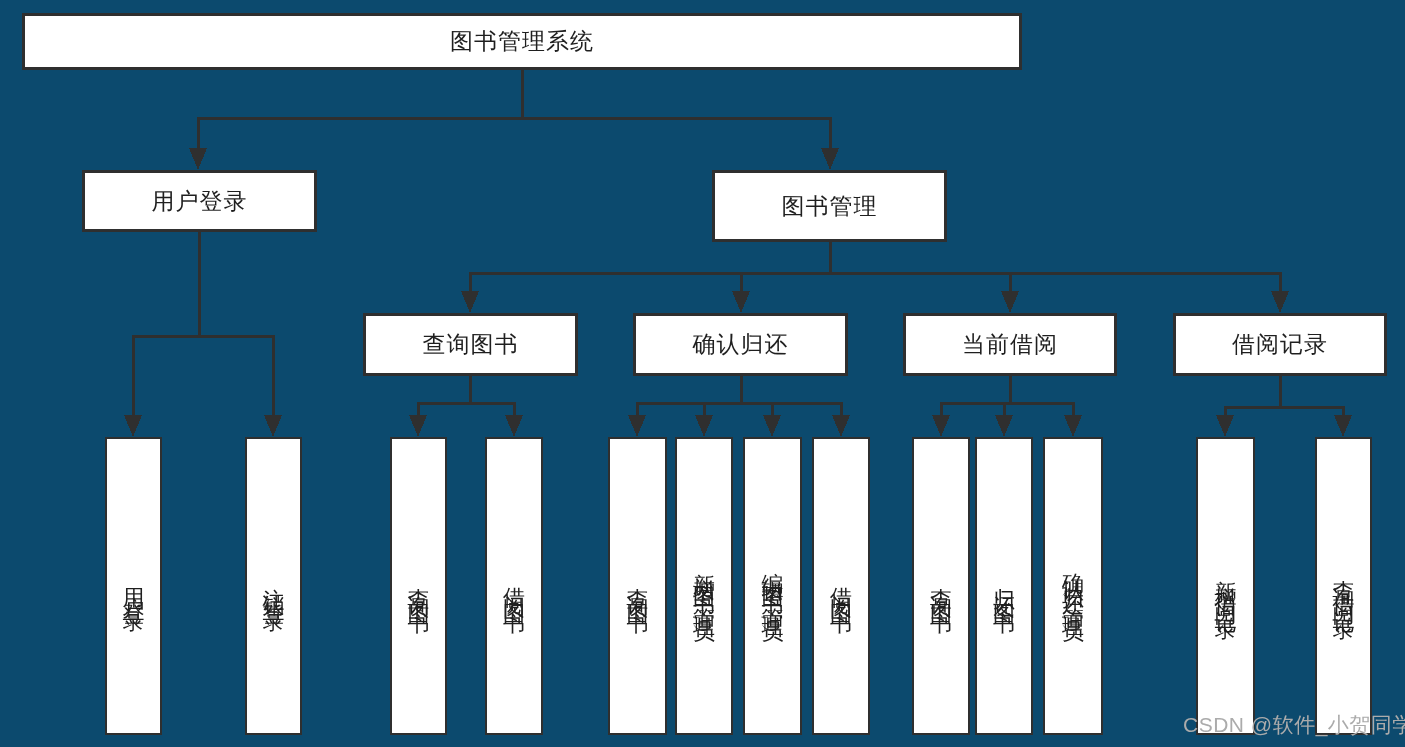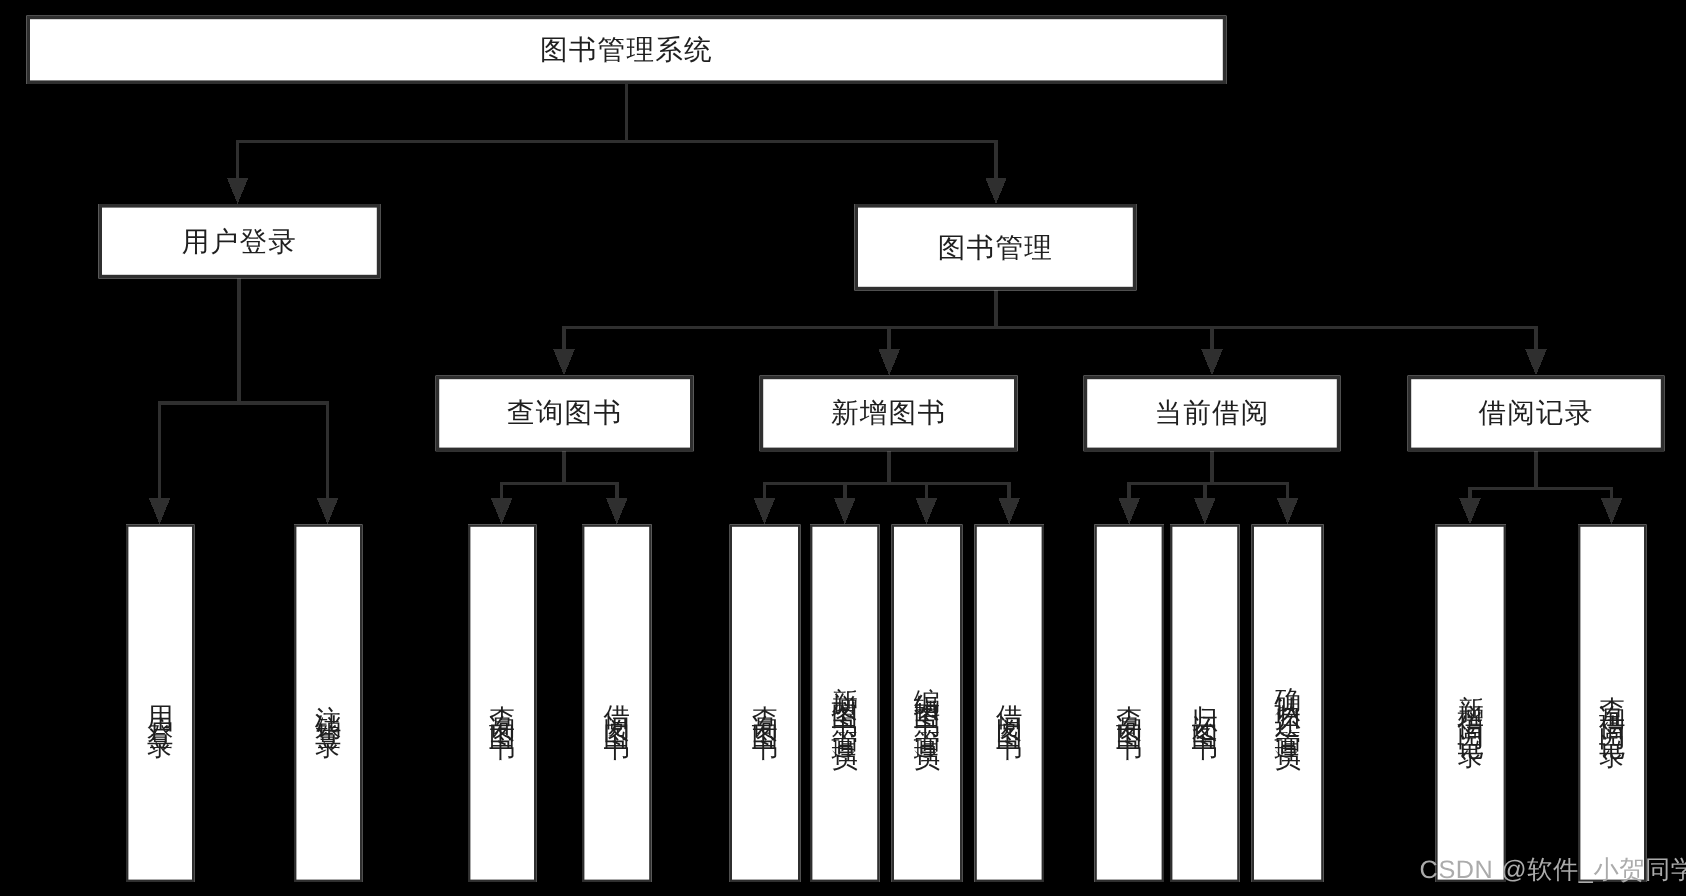--- a/index.html
+++ b/index.html
@@ -5,21 +5,21 @@
   html, body {
     margin: 0;
     padding: 0;
     background: #ffffff;
     font-family: "Liberation Sans", "DejaVu Sans", sans-serif;
   }
   #canvas {
     position: relative;
     width: 1405px;
     height: 747px;
-    background: #000000;
+    background: #0c4a6e;
     overflow: hidden;
   }
   #connectors {
     position: absolute;
     left: 0; top: 0;
     width: 1405px; height: 747px;
     z-index: 1;
     pointer-events: none;
   }
   .node {
@@ -152,21 +152,21 @@
     <polygon points="1216,415 1234,415 1225,437"></polygon>
     <polygon points="1334,415 1352,415 1343,437"></polygon>
   </svg>
 
   <div class="node h" id="n-root">图书管理系统</div>
 
   <div class="node h" id="n-user-login">用户登录</div>
   <div class="node h" id="n-book-mgmt">图书管理</div>
 
   <div class="node h" id="n-new-books">查询图书</div>
-  <div class="node h" id="n-book-borrow">新增图书</div>
+  <div class="node h" id="n-book-borrow">确认归还</div>
   <div class="node h" id="n-current-borrow">当前借阅</div>
   <div class="node h" id="n-borrow-records">借阅记录</div>
 
   <div class="node leaf" id="l-user-login">用户登录</div>
   <div class="node leaf" id="l-logout">注销登录</div>
 
   <div class="node leaf" id="l-nb-query">查询图书</div>
   <div class="node leaf" id="l-nb-borrow">借阅图书</div>
 
   <div class="node leaf" id="l-bb-query">查询图书</div>

